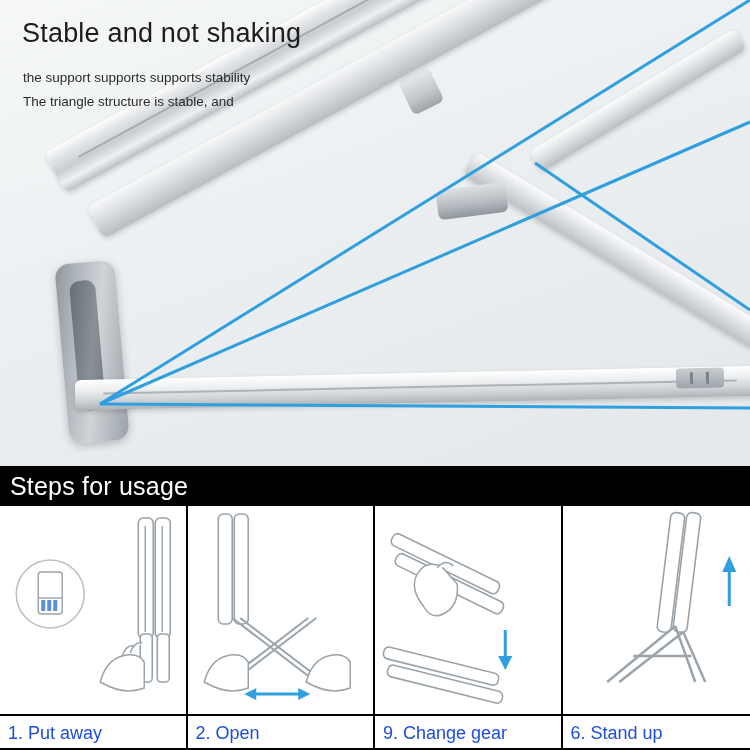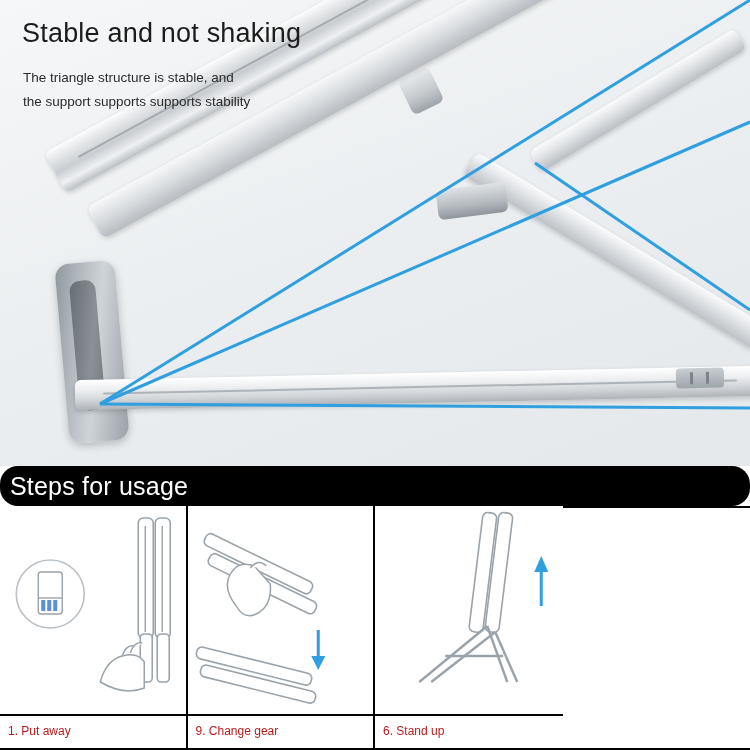--- a/index.html
+++ b/index.html
@@ -207,21 +207,20 @@
     height: 284px;
     background: #ffffff;
   }
   .steps-bar {
     position: absolute;
     left: 0;
     top: 0;
     width: 750px;
     height: 40px;
     background: #000000;
-    border-radius: 18px;
   }
   .steps-bar-title {
     position: absolute;
     left: 10px;
     top: 6px;
     color: #ffffff;
     font-size: 25px;
     font-weight: 400;
     letter-spacing: 0.2px;
   }
@@ -246,23 +245,23 @@
   .step-art {
     position: absolute;
     left: 0;
     top: 0;
     width: 187.5px;
     height: 202px;
   }
   .step-label {
     position: absolute;
     left: 8px;
-    bottom: 12px;
-    font-size: 12px;
-    color: #b91c1c;
+    bottom: 6px;
+    font-size: 18px;
+    color: #1d4ed8;
   }
   .step-divider {
     position: absolute;
     left: 0;
     bottom: 34px;
     width: 100%;
     height: 2px;
     background: #000;
   }
   .steps-topline {
@@ -307,22 +306,22 @@
       <g fill="none" stroke="#2f9fe0" stroke-width="3">
         <line x1="100" y1="404" x2="750" y2="0"></line>
         <line x1="100" y1="404" x2="750" y2="122"></line>
         <line x1="100" y1="404" x2="750" y2="408"></line>
         <line x1="535" y1="163" x2="750" y2="310"></line>
       </g>
     </svg>
 
     <div class="hero-title">Stable and not shaking</div>
     <div class="hero-sub">
+      <div>the support supports supports stability</div>
       <div>The triangle structure is stable, and</div>
-      <div>the support supports supports stability</div>
     </div>
   </div>
 
   <div class="steps">
     <div class="steps-bar">
       <div class="steps-bar-title">Steps for usage</div>
     </div>
     <div class="steps-topline"></div>
 
     <div class="steps-grid">
@@ -352,20 +351,45 @@
           <g fill="#ffffff" stroke="#9aa3aa" stroke-width="1.5">
             <path d="M100 176 q6 -22 22 -26 q16 -4 22 6 l0 26 q-20 8 -44 -6 z"></path>
             <path d="M122 150 q4 -12 12 -10"></path>
             <path d="M130 147 q4 -12 12 -10"></path>
           </g>
         </svg>
         <div class="step-divider"></div>
         <div class="step-label">1. Put away</div>
       </div>
 
+      <div class="step-cell">
+        <svg class="step-art" viewBox="0 0 187 202">
+          <g fill="#ffffff" stroke="#9aa3aa" stroke-width="1.6">
+            <rect x="30" y="8" width="14" height="110" rx="5"></rect>
+            <rect x="46" y="8" width="14" height="110" rx="5"></rect>
+          </g>
+          <g fill="none" stroke="#9aa3aa" stroke-width="2">
+            <line x1="44" y1="112" x2="120" y2="170"></line>
+            <line x1="120" y1="112" x2="44" y2="170"></line>
+            <line x1="52" y1="112" x2="128" y2="170"></line>
+            <line x1="128" y1="112" x2="52" y2="170"></line>
+          </g>
+          <g fill="#ffffff" stroke="#9aa3aa" stroke-width="1.5">
+            <path d="M16 176 q6 -22 22 -26 q16 -4 22 6 l0 26 q-20 8 -44 -6 z"></path>
+            <path d="M118 176 q6 -22 22 -26 q16 -4 22 6 l0 26 q-20 8 -44 -6 z"></path>
+          </g>
+          <g>
+            <line x1="60" y1="188" x2="118" y2="188" stroke="#2f9fe0" stroke-width="3"></line>
+            <polygon points="56,188 68,182 68,194" fill="#2f9fe0"></polygon>
+            <polygon points="122,188 110,182 110,194" fill="#2f9fe0"></polygon>
+          </g>
+        </svg>
+        <div class="step-divider"></div>
+        <div class="step-label">2. Open</div>
+      </div>
 
       <div class="step-cell">
         <svg class="step-art" viewBox="0 0 187 202">
           <g fill="#ffffff" stroke="#9aa3aa" stroke-width="1.6">
             <rect x="20" y="26" width="118" height="13" rx="5" transform="rotate(26 20 26)"></rect>
             <rect x="24" y="46" width="118" height="13" rx="5" transform="rotate(26 24 46)"></rect>
             <rect x="10" y="140" width="118" height="12" rx="5" transform="rotate(14 10 140)"></rect>
             <rect x="14" y="158" width="118" height="12" rx="5" transform="rotate(14 14 158)"></rect>
           </g>
           <g fill="#ffffff" stroke="#9aa3aa" stroke-width="1.5">

